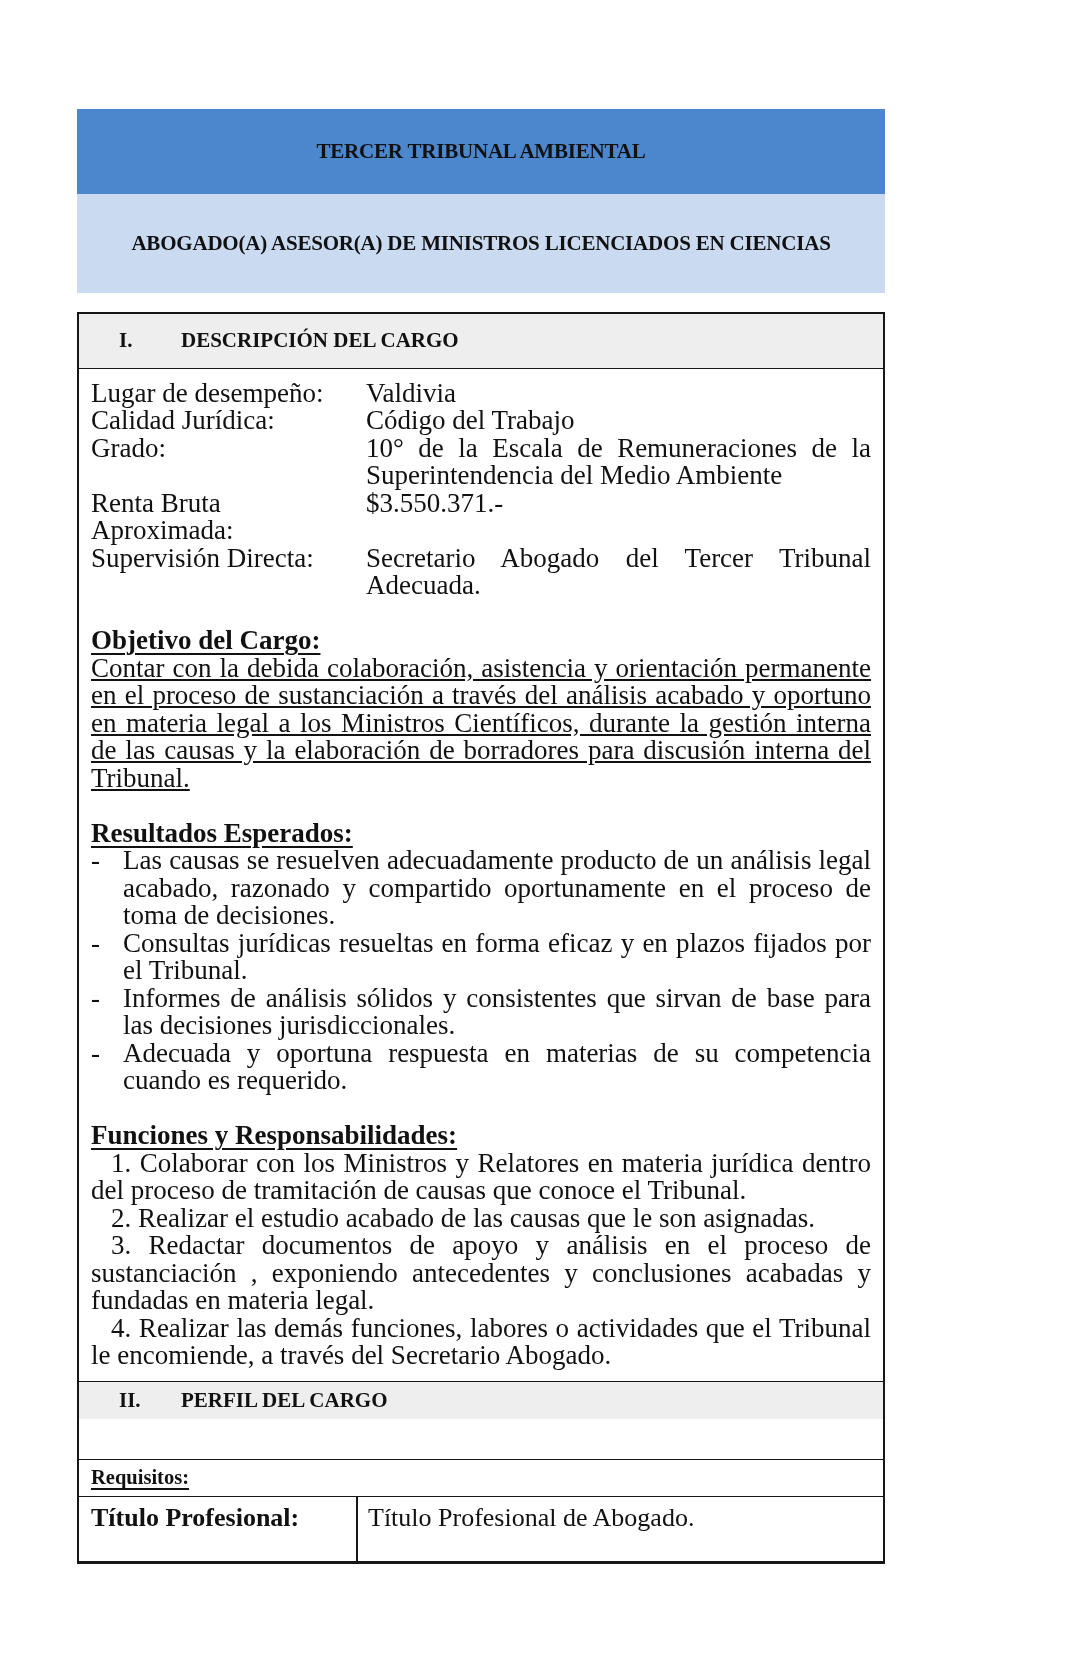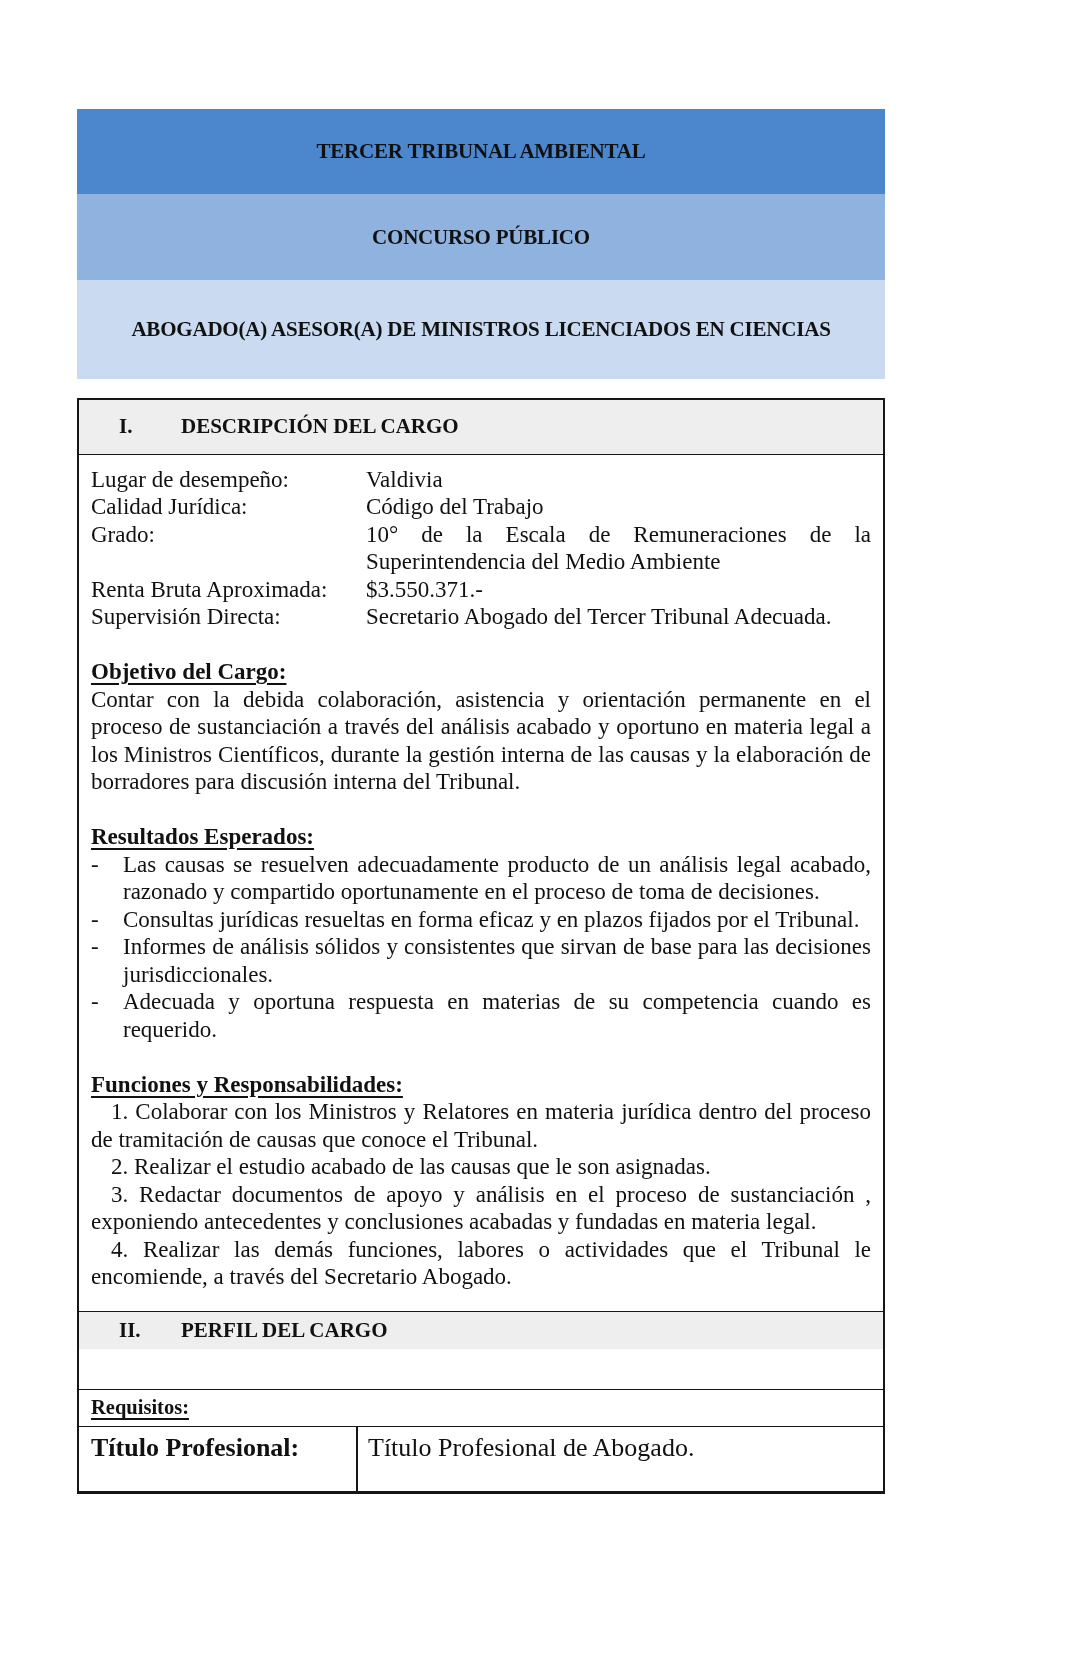--- a/index.html
+++ b/index.html
@@ -54,35 +54,35 @@
   }
   .sec-header.sec-2 {
     padding-top: 5px;
     padding-bottom: 5px;
     border-top: 1px solid var(--table_border, #161616);
     border-bottom: 0;
   }
   .sec-num { display: inline-block; width: 62px; flex-shrink: 0; }
   
   .body-cell {
-    padding: 11px 12px 20px 12px;
-    font-size: 23px;
+    padding: 11px 12px 11px 12px;
+    font-size: 27px;
     line-height: 27.5px;
   }
   .field-row { display: flex; }
   .field-label { width: 275px; flex-shrink: 0; }
   .field-value { flex: 1; text-align: justify; }
   .block { margin-top: 27.5px; }
   .block-heading { font-weight: bold; }
   .u {
     text-decoration: underline;
     text-decoration-thickness: 2px;
     text-underline-offset: 4px;
   }
-  .para { text-align: justify; }
+  .para { text-align: justify; text-decoration: underline; }
   .bullet-item { display: flex; }
   .bullet-dash { width: 32px; flex-shrink: 0; }
   .bullet-text { flex: 1; text-align: justify; }
   .func-item { text-align: justify; text-indent: 20px; }
   
   .req-row {
     border-top: 1px solid var(--table_border, #161616);
     padding: 4px 12px;
     font-size: 20.5px;
     line-height: 27.5px;
@@ -111,23 +111,20 @@
 </head>
 <body>
 
 <div class="page">
   <div class="content">
 
     <header>
       <div class="band band-1">
         <span class="band-title">TERCER TRIBUNAL AMBIENTAL</span>
       </div>
-      <div class="band band-2">
-        <span class="band-title">CONCURSO PÚBLICO</span>
-      </div>
       <div class="band band-3">
         <span class="band-title">ABOGADO(A) ASESOR(A) DE MINISTROS LICENCIADOS EN CIENCIAS</span>
       </div>
     </header>
 
     <div class="doc-box">
 
       <div class="sec-header">
         <span class="sec-num">I.</span>
         <span class="sec-title">DESCRIPCIÓN DEL CARGO</span>

